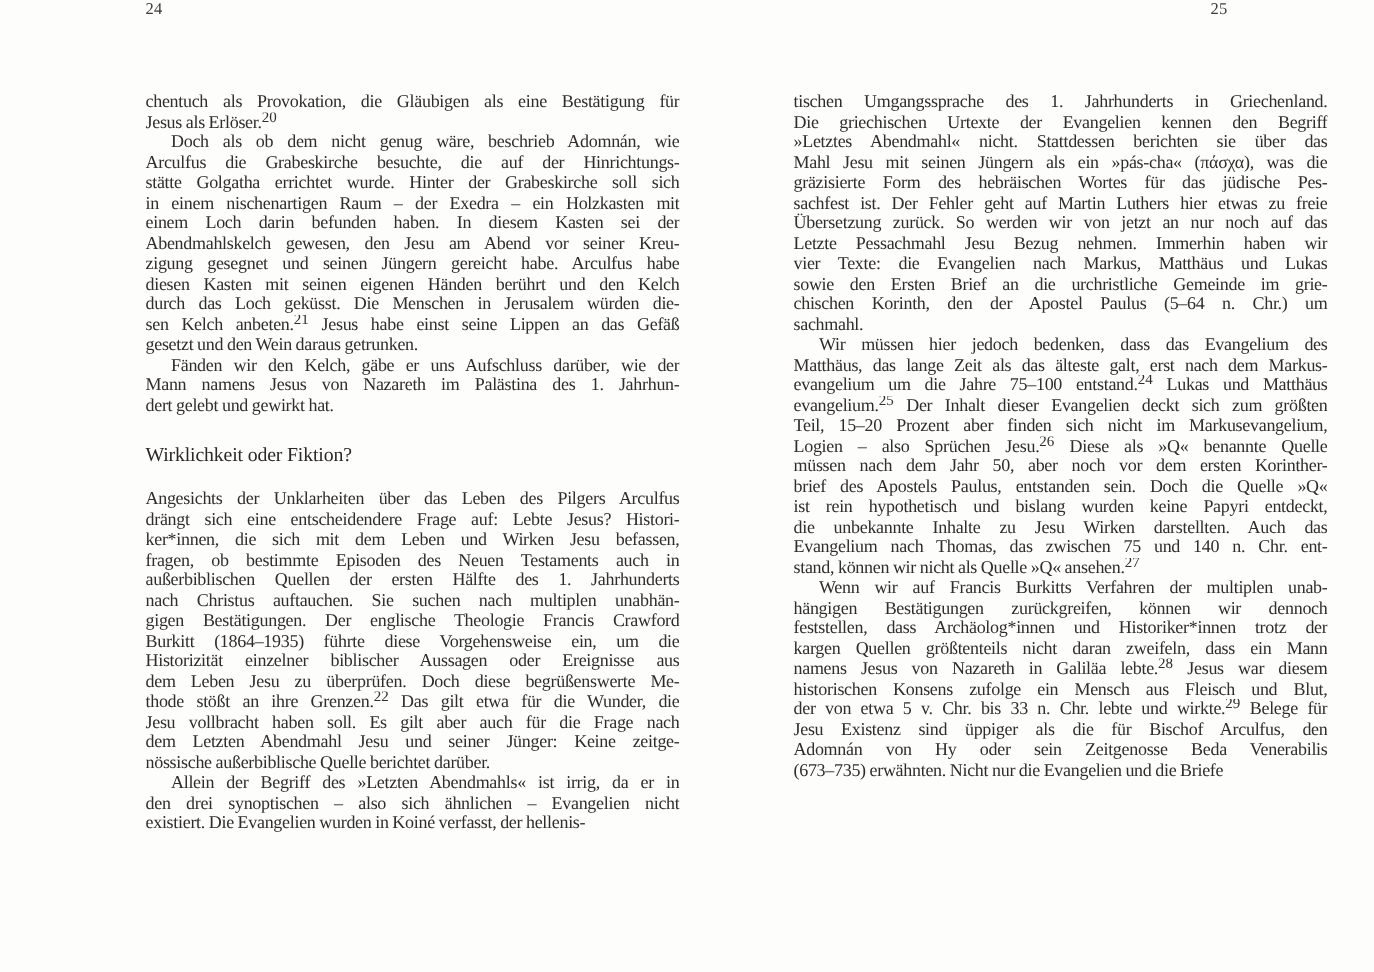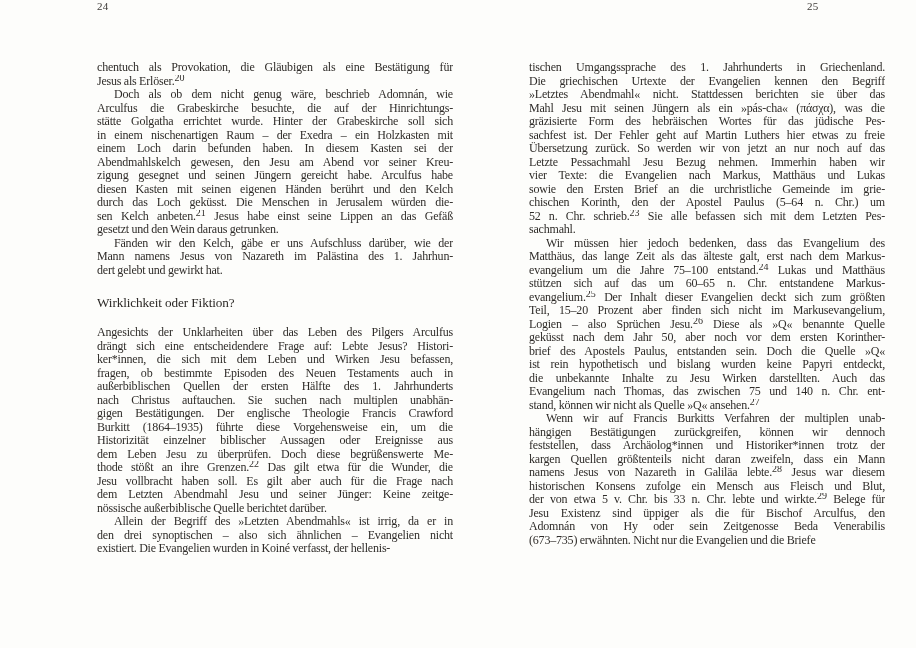--- a/index.html
+++ b/index.html
@@ -121,32 +121,30 @@
         <div class="line">Die griechischen Urtexte der Evangelien kennen den Begriff</div>
         <div class="line">»Letztes Abendmahl« nicht. Stattdessen berichten sie über das</div>
         <div class="line">Mahl Jesu mit seinen Jüngern als ein »pás-cha« (πάσχα), was die</div>
         <div class="line">gräzisierte Form des hebräischen Wortes für das jüdische Pes-</div>
         <div class="line">sachfest ist. Der Fehler geht auf Martin Luthers hier etwas zu freie</div>
         <div class="line">Übersetzung zurück. So werden wir von jetzt an nur noch auf das</div>
         <div class="line">Letzte Pessachmahl Jesu Bezug nehmen. Immerhin haben wir</div>
         <div class="line">vier Texte: die Evangelien nach Markus, Matthäus und Lukas</div>
         <div class="line">sowie den Ersten Brief an die urchristliche Gemeinde im grie-</div>
         <div class="line">chischen Korinth, den der Apostel Paulus (5–64 n. Chr.) um</div>
-        <div class="line">52 n. Chr. schrieb.<sup>23</sup> Sie alle befassen sich mit dem Letzten Pes-</div>
         <div class="line last">sachmahl.</div>
       </div>
       <div class="para indent">
         <div class="line">Wir müssen hier jedoch bedenken, dass das Evangelium des</div>
         <div class="line">Matthäus, das lange Zeit als das älteste galt, erst nach dem Markus-</div>
         <div class="line">evangelium um die Jahre 75–100 entstand.<sup>24</sup> Lukas und Matthäus</div>
-        <div class="line">stützen sich auf das um 60–65 n. Chr. entstandene Markus-</div>
         <div class="line">evangelium.<sup>25</sup> Der Inhalt dieser Evangelien deckt sich zum größten</div>
         <div class="line">Teil, 15–20 Prozent aber finden sich nicht im Markusevangelium,</div>
         <div class="line">Logien – also Sprüchen Jesu.<sup>26</sup> Diese als »Q« benannte Quelle</div>
-        <div class="line">geküsst nach dem Jahr 50, aber noch vor dem ersten Korinther-</div>
+        <div class="line">müssen nach dem Jahr 50, aber noch vor dem ersten Korinther-</div>
         <div class="line">brief des Apostels Paulus, entstanden sein. Doch die Quelle »Q«</div>
         <div class="line">ist rein hypothetisch und bislang wurden keine Papyri entdeckt,</div>
         <div class="line">die unbekannte Inhalte zu Jesu Wirken darstellten. Auch das</div>
         <div class="line">Evangelium nach Thomas, das zwischen 75 und 140 n. Chr. ent-</div>
         <div class="line last">stand, können wir nicht als Quelle »Q« ansehen.<sup>27</sup></div>
       </div>
       <div class="para indent">
         <div class="line">Wenn wir auf Francis Burkitts Verfahren der multiplen unab-</div>
         <div class="line">hängigen Bestätigungen zurückgreifen, können wir dennoch</div>
         <div class="line">feststellen, dass Archäolog*innen und Historiker*innen trotz der</div>

